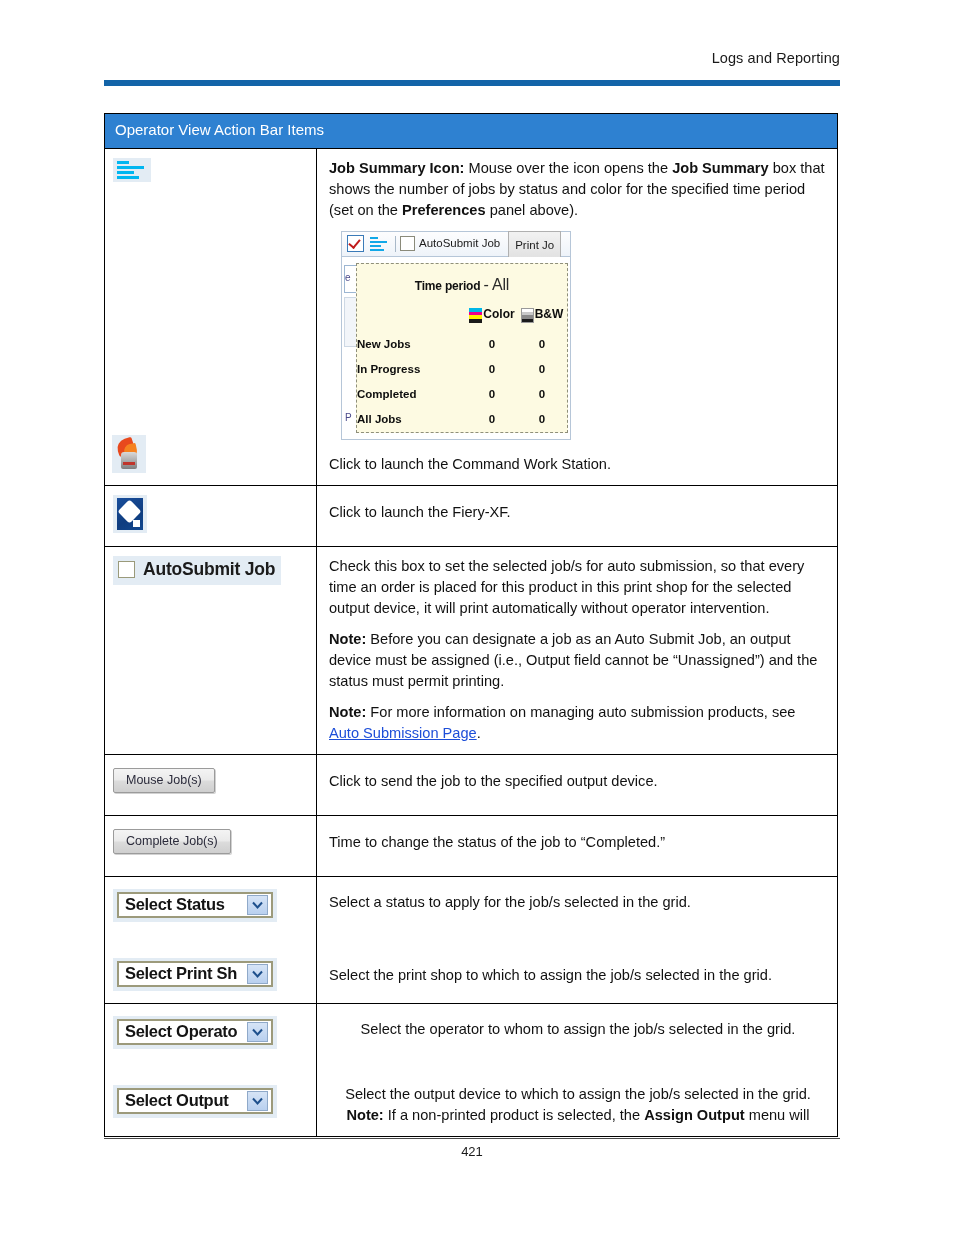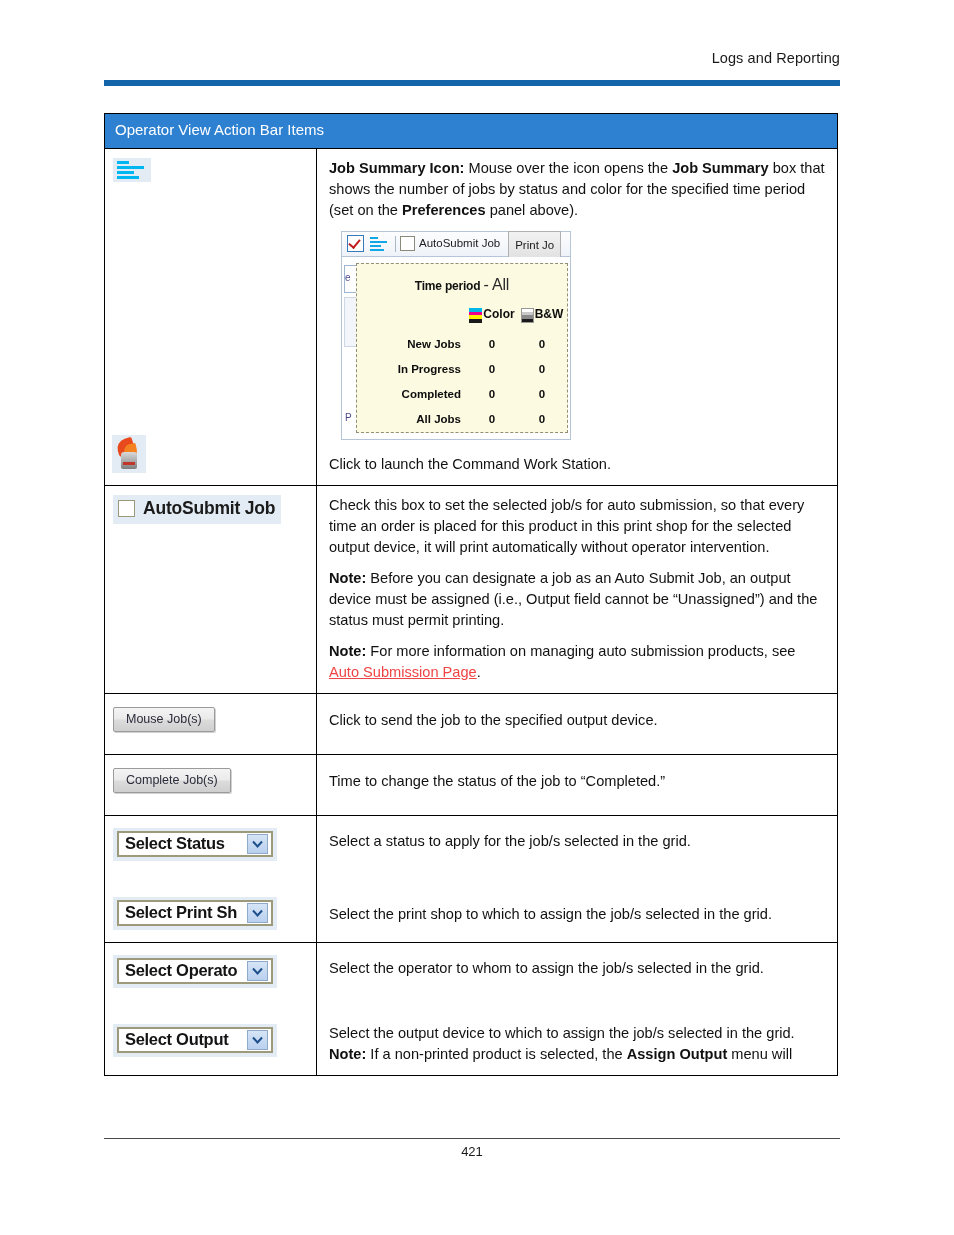--- a/index.html
+++ b/index.html
@@ -81,21 +81,21 @@
     box-sizing: border-box;
     padding: 9px 10px 10px 12px;
     font-size: 14.6px;
     line-height: 1.44;
     color: #111;
   }
   .cell-desc p { margin: 0 0 10px 0; }
   .cell-desc p:last-child { margin-bottom: 0; }
   .cell-desc b { font-weight: bold; }
   .lnk {
-    color: #ef4444;
+    color: #1d4ed8;
     text-decoration: underline;
   }
 
   
   .jsicon {
     width: 30px;
     height: 18px;
     background: #e3ecf4;
     padding: 3px 4px;
     box-sizing: content-box;
@@ -378,21 +378,21 @@
     border-collapse: collapse;
   }
   .sum-grid th, .sum-grid td {
     padding: 0;
     font-size: 11.5px;
     font-weight: bold;
     color: #0d0d0d;
   }
   .sum-grid th.lblcol, .sum-grid td.lblcol {
     width: 104px;
-    text-align: right;
+    text-align: left;
     padding-right: 6px;
   }
   .sum-grid th.numcol, .sum-grid td.numcol {
     width: 50px;
     text-align: center;
   }
   .sum-grid tr { height: 25px; }
   .sum-grid tr.hdr { height: 30px; }
   .swatch-wrap {
     display: inline-flex;
@@ -535,20 +535,30 @@
               </tbody>
                 </table>
             </div>
           </div>
         </div>
 
         <p style="margin-top:14px;">Click to launch the Command Work Station.</p>
       </div>
     </div>
 
+    <div class="row">
+      <div class="cell-icon">
+        <span class="xf-icon">
+          <span class="sq"></span><span class="dia"></span><span class="tab"></span>
+        </span>
+      </div>
+      <div class="cell-desc" style="padding-top:16px;">
+        <p>Click to launch the Fiery-XF.</p>
+      </div>
+    </div>
 
     <div class="row">
       <div class="cell-icon">
         <span class="autosubmit">
           <span class="chk"></span>
           <span class="lbl">AutoSubmit Job</span>
         </span>
       </div>
       <div class="cell-desc">
         <p>Check this box to set the selected job/s for auto submission, so that every time an order is placed for this product in this print shop for the selected output device, it will print automatically without operator intervention.</p>
@@ -623,21 +633,21 @@
           <span class="dd">
             <span class="dlabel">Select Output</span>
             <span class="arrow">
               <svg width="11" height="8" viewBox="0 0 11 8">
                   <path d="M1 1.5 L5.5 6.5 L10 1.5" fill="none" stroke="#1d4f8c" stroke-width="2"></path>
                 </svg>
             </span>
           </span>
         </span>
       </div>
-      <div class="cell-desc" style="padding-top:15px;">
+      <div class="cell-desc" style="padding-top:15px;text-align:center;">
         <p>Select the operator to whom to assign the job/s selected in the grid.</p>
         <div style="height:34px;"></div>
         <p style="margin-bottom:0;">Select the output device to which to assign the job/s selected in the grid.</p>
         <p style="margin-top:0;"><b>Note:</b><span> If a non-printed product is selected, the </span><b>Assign Output</b><span> menu will</span></p>
       </div>
     </div>
 
   </div>
 
   <div style="position:absolute; left:112px; top:435px;">

